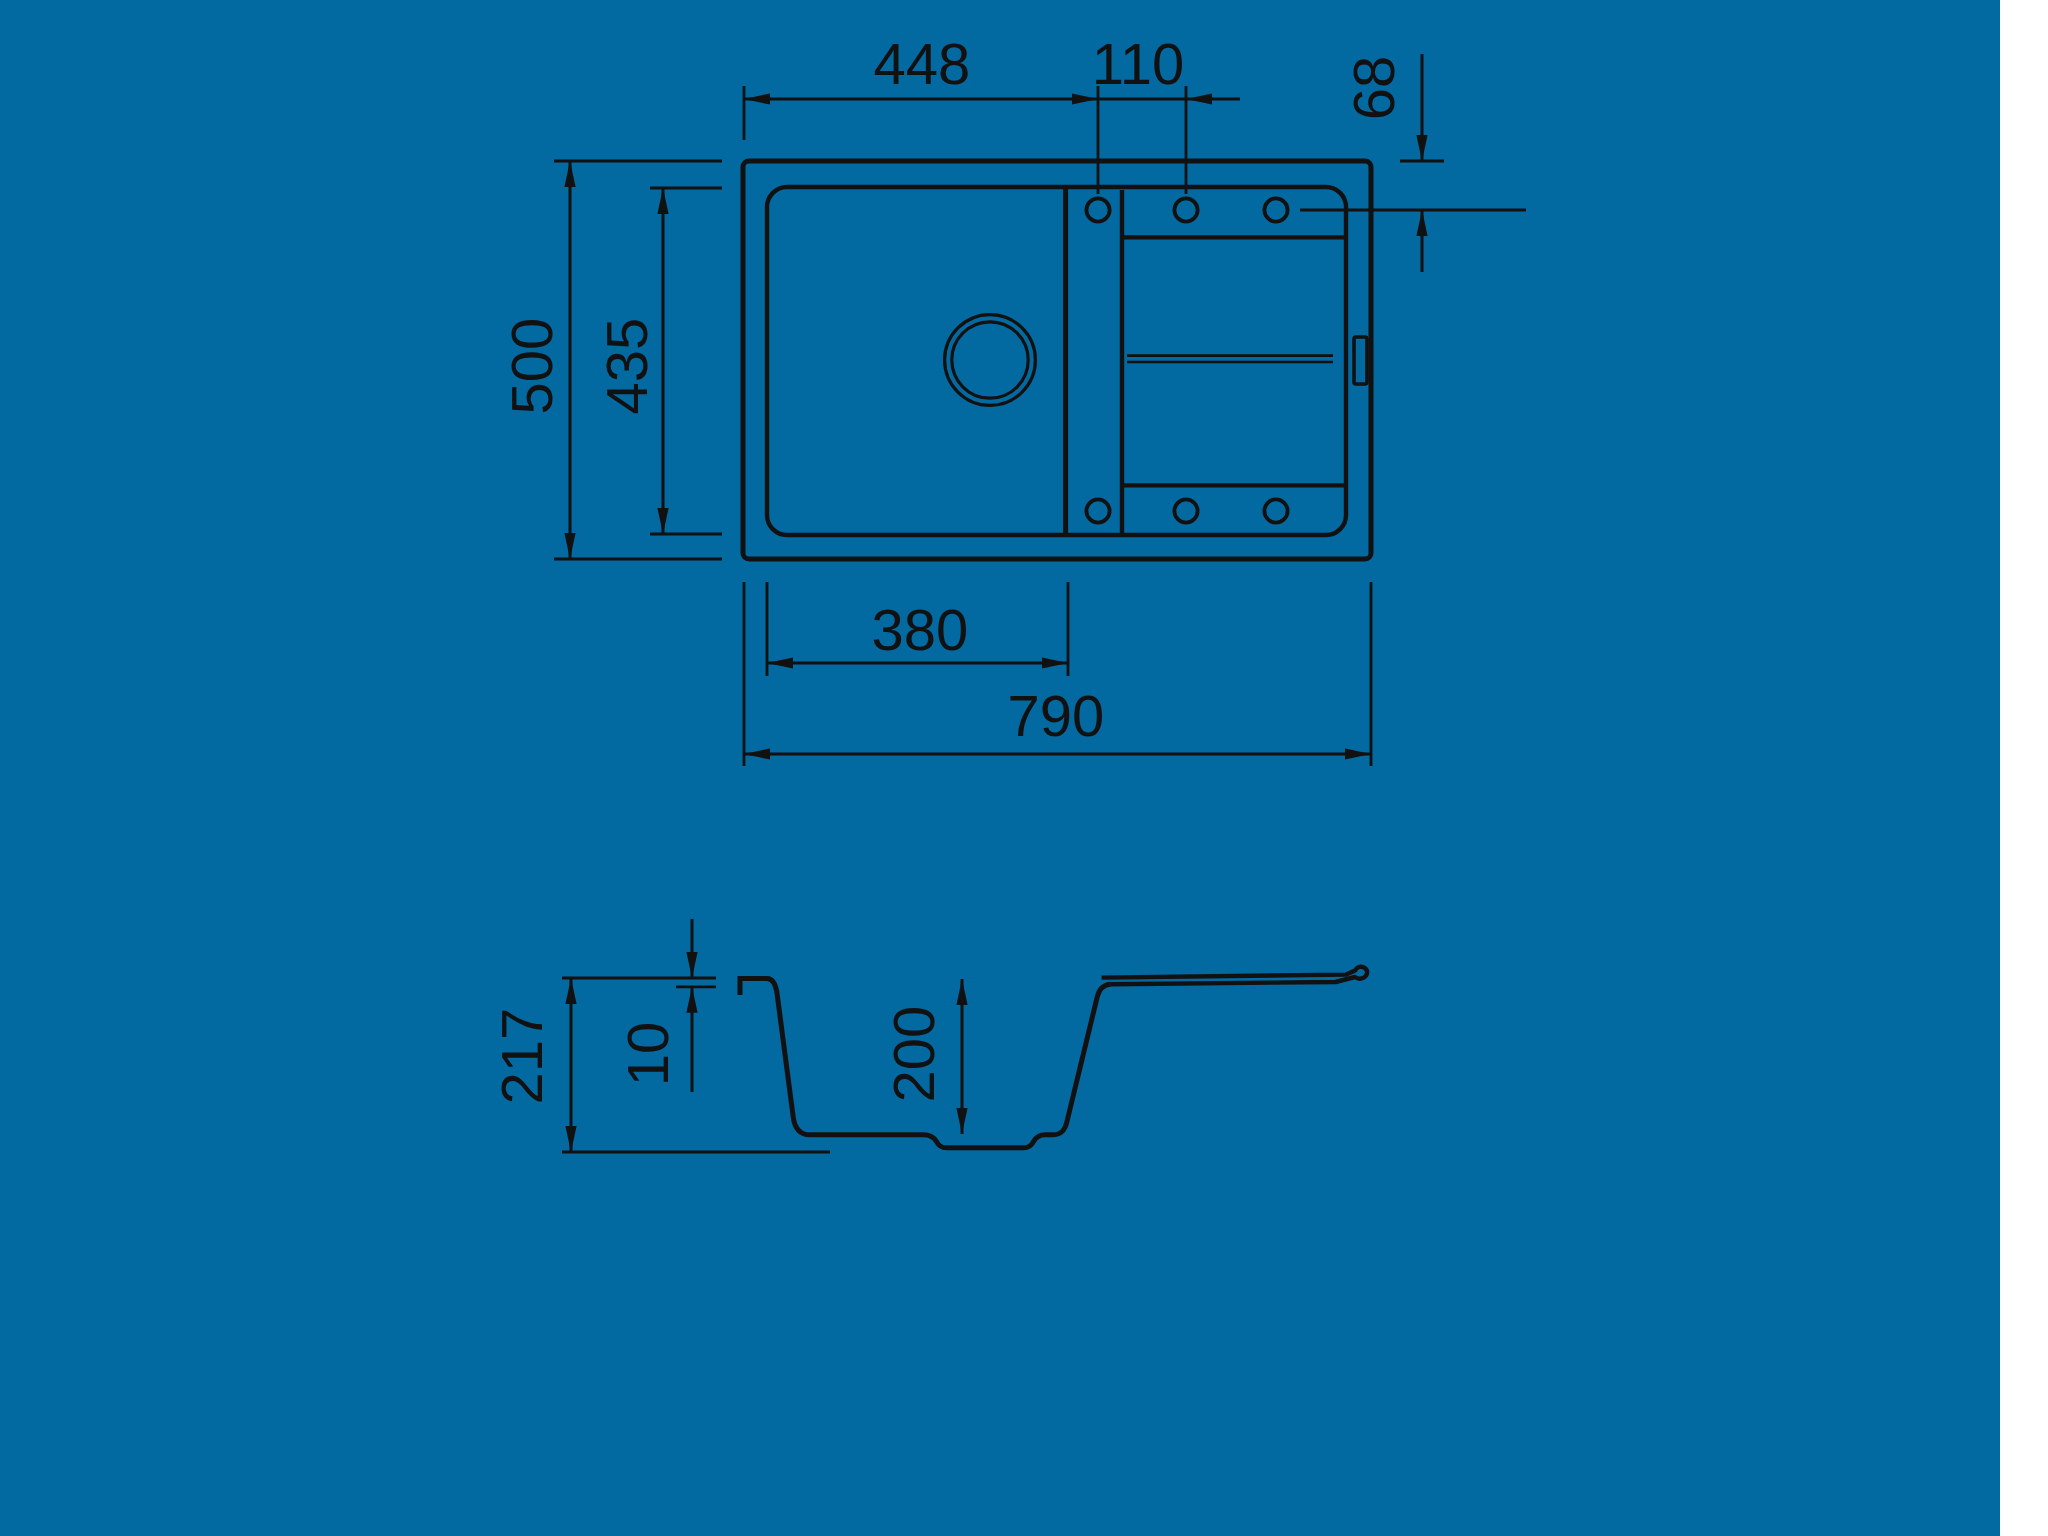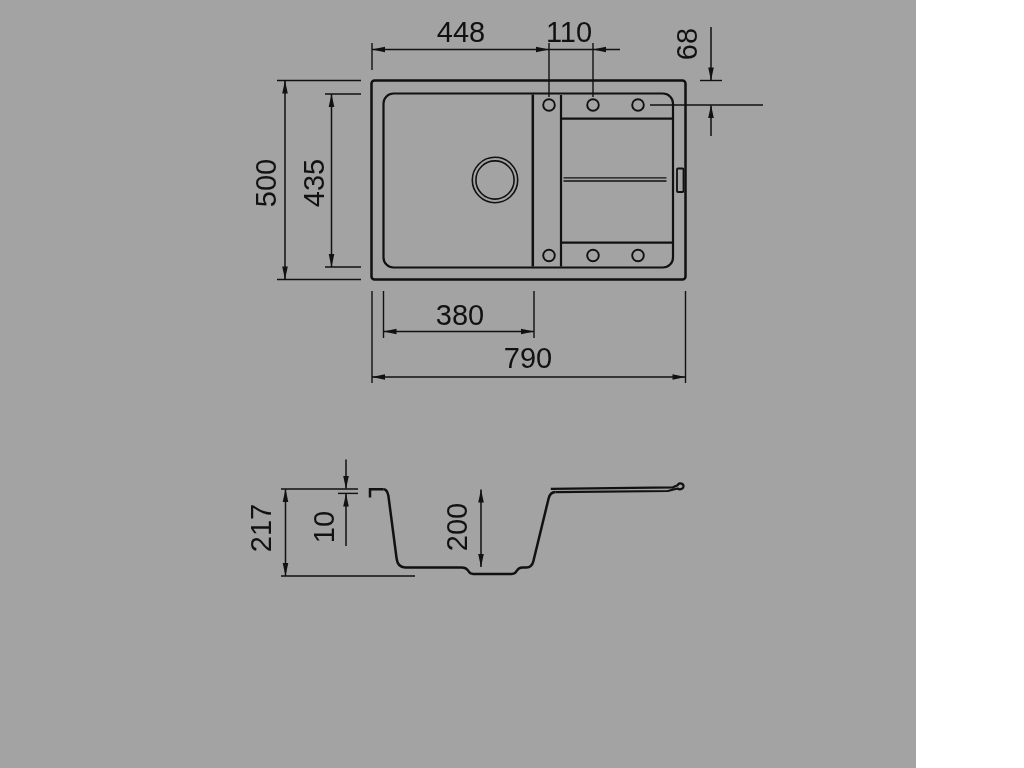--- a/index.html
+++ b/index.html
@@ -1,16 +1,16 @@
 <!DOCTYPE html>
 <html><head>
 <meta charset="utf-8">
 <style>
   html,body{margin:0;padding:0;background:#ffffff;}
-  .stage{position:relative;width:916px;height:768px;background:#a3a3a3;overflow:hidden;}
+  .stage{position:relative;width:1000px;height:768px;background:#0369a1;overflow:hidden;}
   .ln{stroke:#111;fill:none;}
   .w-outline{stroke-width:2.5;}
   .w-inner{stroke-width:2.2;}
   .w-thin{stroke-width:1.3;}
   .w-dim{stroke-width:1.5;}
   .w-ext{stroke-width:1.4;}
   .arrow{fill:#111;stroke:none;}
   .dim-text{font-family:"Liberation Sans", sans-serif;font-size:29px;fill:#111;}
   .anchor-mid{text-anchor:middle;}
 </style>

